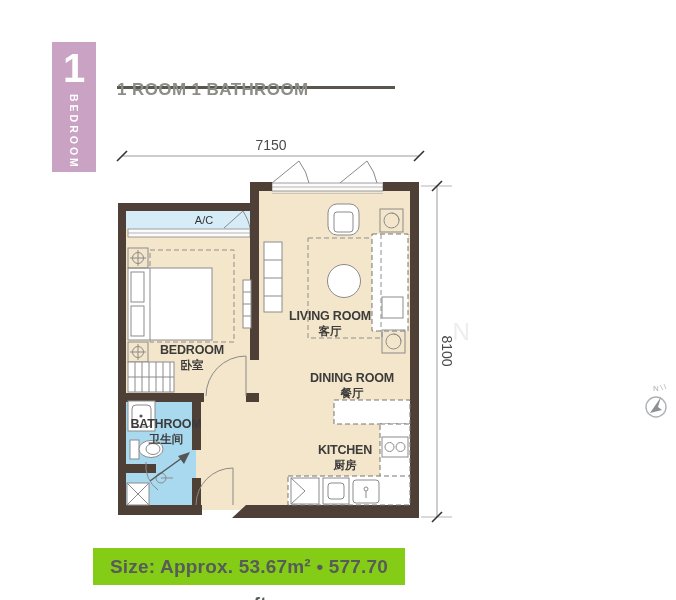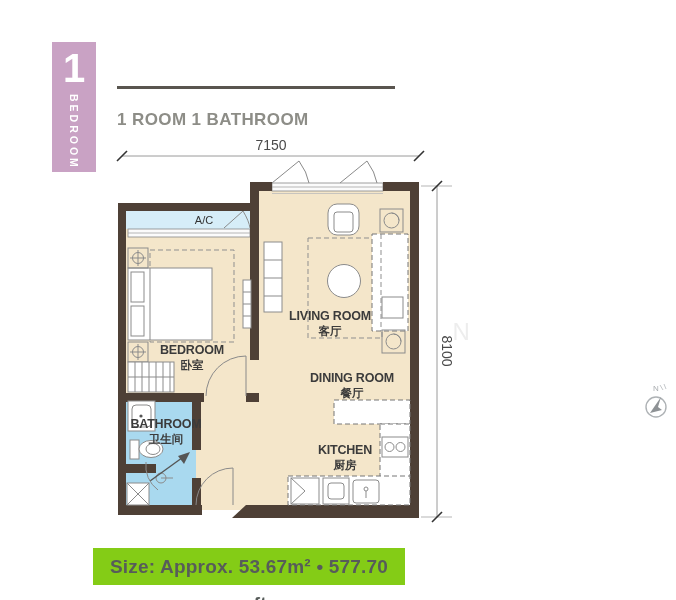--- a/index.html
+++ b/index.html
@@ -13,21 +13,21 @@
     background:#c9a2c4;color:#fff;display:flex;flex-direction:column;align-items:center;
   }
   .badge-number{font-size:40px;font-weight:700;line-height:1;margin-top:6px;}
   .badge-label{
     writing-mode:vertical-rl;font-size:10.5px;font-weight:700;
     letter-spacing:3px;margin-top:6px;
   }
   
   .title-rule{position:absolute;left:117px;top:86px;width:278px;height:3px;background:#59554f;}
   .page-title{
-    position:absolute;left:117px;top:110px;margin:0;
+    position:absolute;left:117px;top:80px;margin:0;
     font-size:17px;font-weight:700;color:#8d8d87;letter-spacing:.4px;
   }
   
   .plan-svg{position:absolute;left:100px;top:130px;width:360px;height:415px;}
   .room-en{font-family:"Liberation Sans",sans-serif;font-size:12.5px;font-weight:700;fill:#3b3b3b;letter-spacing:-.2px;}
   .room-zh{font-family:"Liberation Sans",sans-serif;font-size:11.5px;font-weight:700;fill:#3b3b3b;}
   .small-lbl{font-family:"Liberation Sans",sans-serif;font-size:11px;fill:#333;}
   .dim-text{font-family:"Liberation Sans",sans-serif;font-size:14px;fill:#4a4a4a;}
   .furn{stroke:#8b8b8b;fill:#ffffff;stroke-width:1;}
   .furnline{stroke:#8b8b8b;fill:none;stroke-width:1;}

